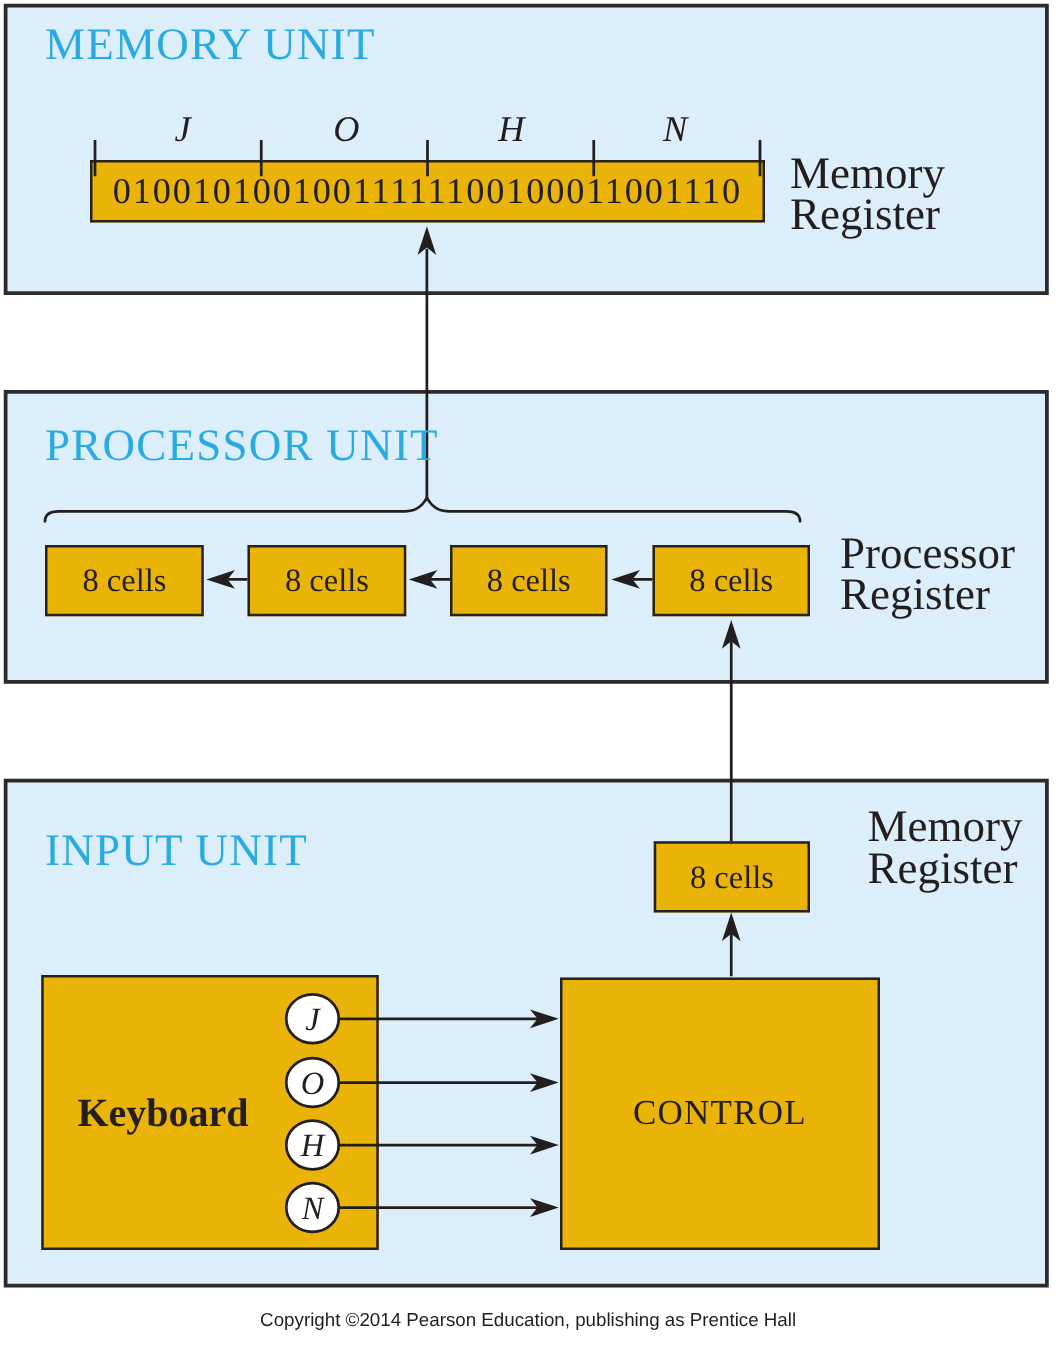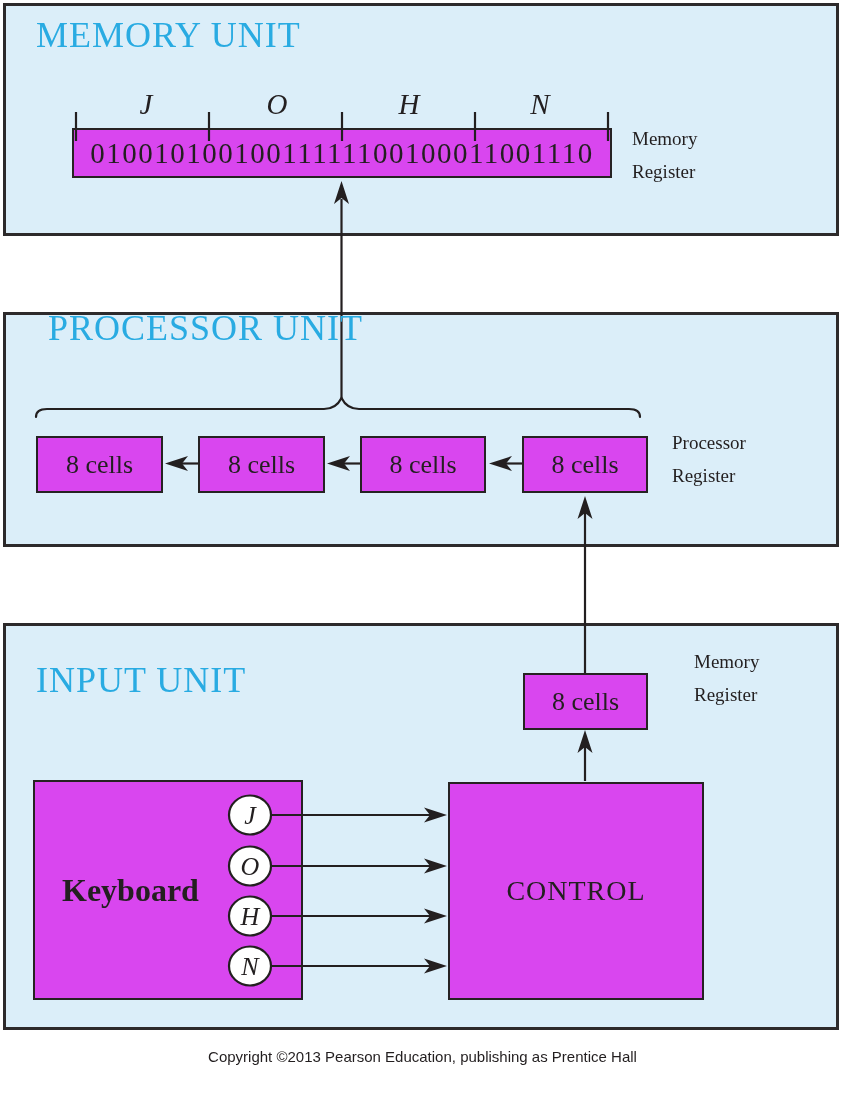--- a/index.html
+++ b/index.html
@@ -15,29 +15,29 @@
   }
   #memory-panel   { top:3px;   height:233px; }
   #processor-panel{ top:312px; height:235px; }
   #input-panel    { top:623px; height:407px; }
 
   .unit-title {
     position:absolute; z-index:4; color:#29abe2;
     font-size:36px; letter-spacing:1px; white-space:nowrap;
   }
   .wbox {
-    position:absolute; background:#d946ef; border:2.5px solid #262223;
+    position:absolute; background:#eab308; border:2.5px solid #262223;
     box-sizing:border-box; display:flex; align-items:center; justify-content:center;
     z-index:2;
   }
   .cell-text { font-size:26px; white-space:nowrap; }
   .bits-text { font-size:29px; letter-spacing:1.5px; white-space:nowrap; }
 
   .lbl {
-    position:absolute; z-index:4; font-size:19px; line-height:33px; white-space:nowrap;
+    position:absolute; z-index:4; font-size:36px; line-height:33px; white-space:nowrap;
   }
   .group-letter {
     position:absolute; z-index:4; font-size:29px; font-style:italic;
     transform:translateX(-50%); white-space:nowrap;
   }
   svg.overlay {
     position:absolute; left:0; top:0; width:845px; height:1096px;
     z-index:3; pointer-events:none;
   }
   .footer-text {
@@ -124,21 +124,21 @@
 
   <div class="wbox" style="left:72px; top:128px; width:540px; height:50px;">
     <span class="bits-text">01001010010011111100100011001110</span>
   </div>
 
   <div class="lbl" style="left:632px; top:122px;">
     <div>Memory</div>
     <div>Register</div>
   </div>
 
-  <div class="unit-title" style="left:36px; top:307px;margin-left:12px;">PROCESSOR UNIT</div>
+  <div class="unit-title" style="left:36px; top:335px;">PROCESSOR UNIT</div>
 
   <div class="wbox" style="left:36px; top:436px; width:127px; height:57px;">
     <span class="cell-text">8 cells</span>
   </div>
   <div class="wbox" style="left:198px; top:436px; width:127px; height:57px;">
     <span class="cell-text">8 cells</span>
   </div>
   <div class="wbox" style="left:360px; top:436px; width:126px; height:57px;">
     <span class="cell-text">8 cells</span>
   </div>
@@ -162,15 +162,15 @@
     <span class="cell-text">8 cells</span>
   </div>
 
   <div class="wbox" style="left:33px; top:780px; width:270px; height:220px;"></div>
   <div class="keyboard-label" style="left:62px; top:872px;">Keyboard</div>
 
   <div class="wbox" style="left:448px; top:782px; width:256px; height:218px;">
     <span class="control-label">CONTROL</span>
   </div>
 
-  <div class="footer-text">Copyright ©2013 Pearson Education, publishing as Prentice Hall</div>
+  <div class="footer-text">Copyright ©2014 Pearson Education, publishing as Prentice Hall</div>
 
 </div>
 
 </body></html>

